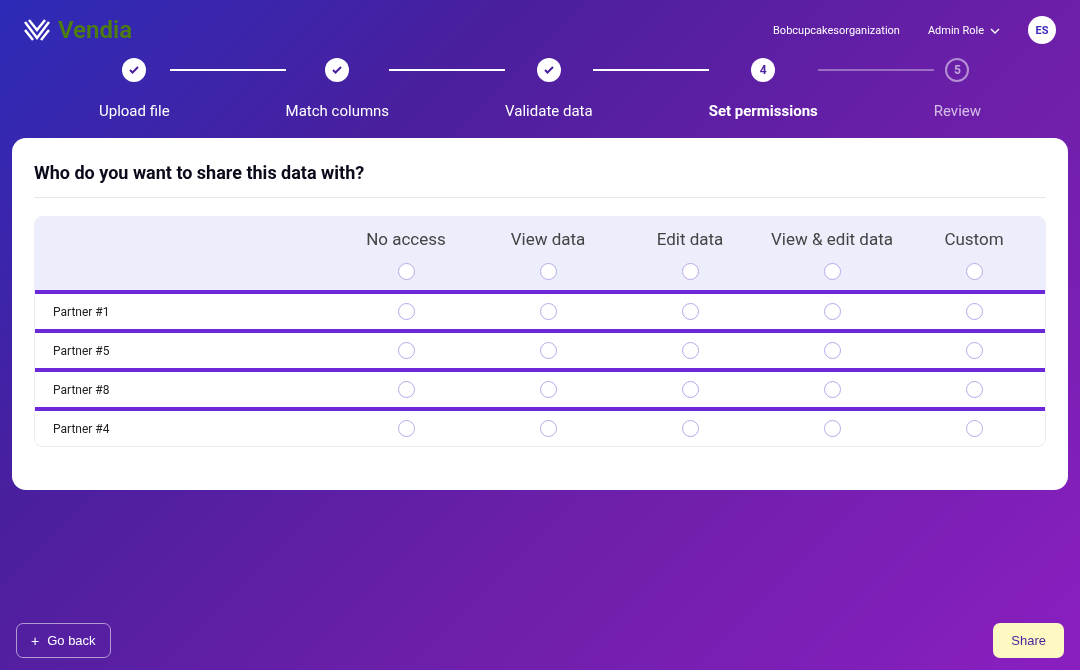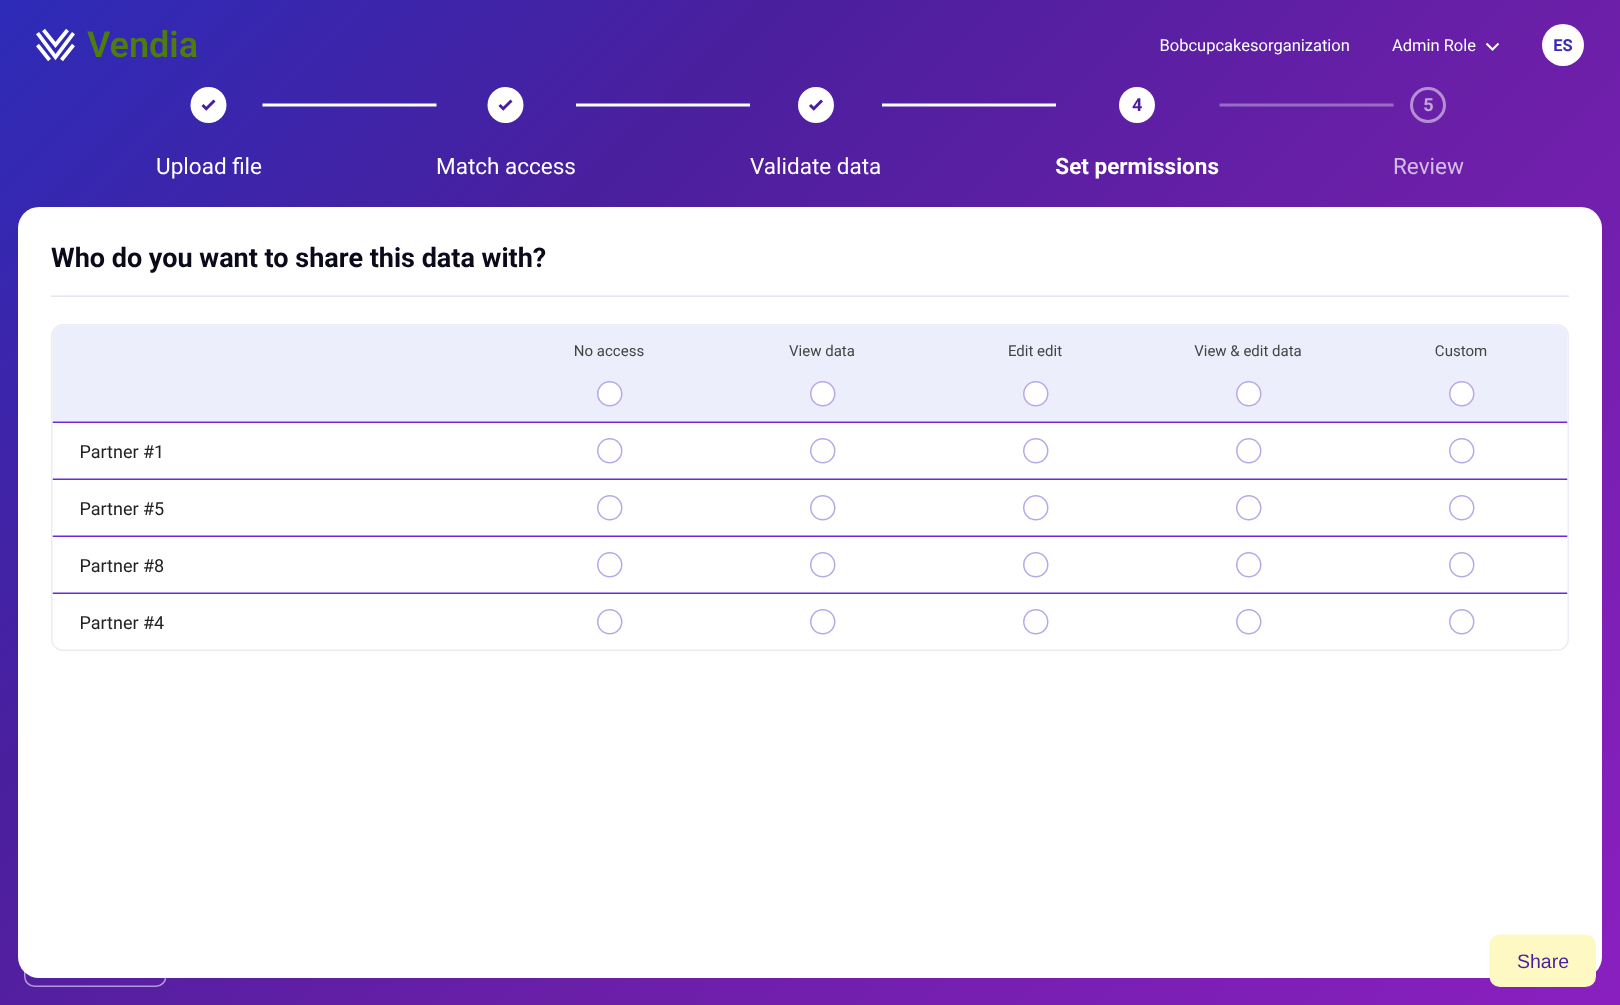--- a/index.html
+++ b/index.html
@@ -112,21 +112,21 @@
   background: #fff;
   margin-top: 11px;
 }
 .step-connector.pending { background: rgba(255,255,255,0.35); }
 
 .panel {
   background: #fff;
   margin: 18px 12px 0 12px;
   border-radius: 14px;
   padding: 24px 22px 30px 22px;
-  height: 514px;
+  height: 352px;
   overflow: auto;
 }
 
 .panel-title {
   font-size: 18px;
   font-weight: 700;
   color: #0a0a1a;
   padding-bottom: 14px;
   border-bottom: 1px solid #e6e6ee;
 }
@@ -140,42 +140,42 @@
 
 .thead {
   background: #eceefb;
   display: grid;
   grid-template-columns: 300px 1fr 1fr 1fr 1fr 1fr;
   align-items: center;
 }
 
 .th {
   text-align: center;
-  font-size: 10px;
+  font-size: 17px;
   color: #444;
   padding: 12px 0 8px 0;
 }
 
 .th-first { text-align: left; padding-left: 18px; }
 
 .radio {
   width: 17px;
   height: 17px;
   border: 1.5px solid #b9a8e8;
   border-radius: 50%;
   margin: 6px auto 10px auto;
   cursor: pointer;
   background: #fff;
 }
 
 .trow {
   display: grid;
   grid-template-columns: 300px 1fr 1fr 1fr 1fr 1fr;
   align-items: center;
-  border-top: 1px solid #6d28d9;
+  border-top: 4px solid #6d28d9;
   min-height: 38px;
 }
 
 .tcell-label {
   font-size: 12px;
   color: #222;
   padding-left: 18px;
 }
 
 .trow .radio { margin: 9px auto; }
@@ -258,21 +258,21 @@
     </div>
     <div class="step-label">Upload file</div>
   </div>
   <div class="step-connector"></div>
   <div class="step">
     <div class="step-circle">
       <svg width="10" height="8" viewBox="0 0 10 8">
           <path d="M1 4 L3.5 6.5 L9 1" stroke="#4a1f9e" stroke-width="2" fill="none"></path>
         </svg>
     </div>
-    <div class="step-label">Match access</div>
+    <div class="step-label">Match columns</div>
   </div>
   <div class="step-connector"></div>
   <div class="step">
     <div class="step-circle">
       <svg width="10" height="8" viewBox="0 0 10 8">
           <path d="M1 4 L3.5 6.5 L9 1" stroke="#4a1f9e" stroke-width="2" fill="none"></path>
         </svg>
     </div>
     <div class="step-label">Validate data</div>
   </div>
@@ -296,21 +296,21 @@
       <div class="th th-first"></div>
       <div>
         <div class="th">No access</div>
         <div class="radio"></div>
       </div>
       <div>
         <div class="th">View data</div>
         <div class="radio"></div>
       </div>
       <div>
-        <div class="th">Edit edit</div>
+        <div class="th">Edit data</div>
         <div class="radio"></div>
       </div>
       <div>
         <div class="th">View &amp; edit data</div>
         <div class="radio"></div>
       </div>
       <div>
         <div class="th">Custom</div>
         <div class="radio"></div>
       </div>

